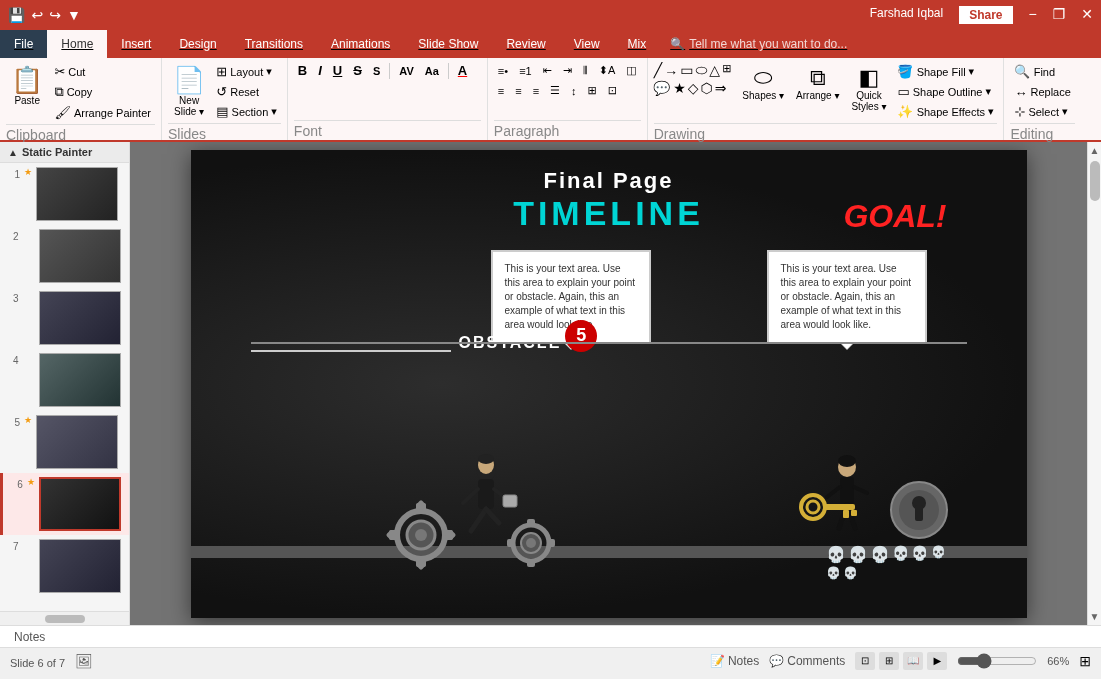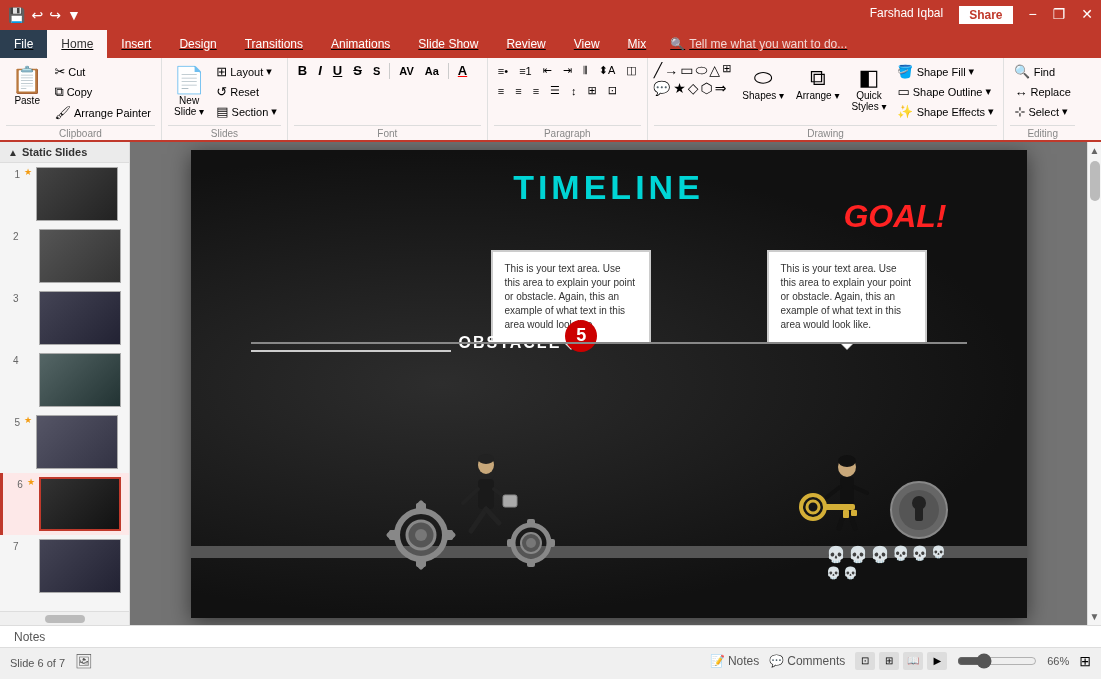--- a/index.html
+++ b/index.html
@@ -99,21 +99,21 @@
 
     
     #ribbon-area { background: #fdf6f6; border-bottom: 2px solid #c0392b; }
     .ribbon-tabs-row { display: flex; background: #c0392b; height: 28px; text-decoration: underline; }
     .r-tab { padding: 0 14px; display: flex; align-items: center; font-size: 12px; color: white; cursor: pointer; }
     .r-tab.active { background: #fdf6f6; color: #333; }
 
     .ribbon-content { display: flex; height: 82px; align-items: stretch; background: #fdf6f6; }
     .r-group { display: flex; flex-direction: column; border-right: 1px solid #e0e0e0; padding: 4px 6px 0; min-width: fit-content; }
     .r-group-top { display: flex; align-items: flex-start; gap: 2px; flex: 1; }
-    .r-group-label { font-size: 10px; color: #888; text-align: center; padding: 2px 0 1px; border-top: 1px solid #ddd; margin-top: 2px; }
+    .r-group-label { font-size: 14px; color: #888; padding: 2px 0 1px; border-top: 1px solid #ddd; margin-top: 2px; }
 
     .r-btn-lg { display: flex; flex-direction: column; align-items: center; padding: 4px 5px; cursor: pointer; border: none; background: transparent; font-size: 10px; border-radius: 3px; min-width: 42px; }
     .r-btn-lg .r-icon { font-size: 26px; line-height: 1.1; }
 
     .r-btn-sm { display: flex; align-items: center; gap: 3px; padding: 2px 4px; cursor: pointer; border: none; background: transparent; font-size: 11px; white-space: nowrap; border-radius: 2px; }
     .r-btn-sm .r-icon-sm { font-size: 13px; }
 
     .r-col { display: flex; flex-direction: column; justify-content: flex-start; gap: 1px; }
     .r-row { display: flex; align-items: center; gap: 3px; margin-bottom: 1px; }
 
@@ -334,21 +334,21 @@
     </div>
 
   </div>
 </div>
 
 <div id="main">
 
   <div id="slides-panel">
     <div class="slides-panel-header">
       <span style="font-size:10px;">▲</span>
-      <span>Static Slides</span>
+      <span>Static Painter</span>
     </div>
 
     <div class="slide-thumb-container">
       <div style="font-size:10px;color:#666;width:12px;text-align:right;margin-top:2px;">1</div>
       <div style="font-size:9px;color:#f39c12;">★</div>
       <div class="slide-thumb">
           <div class="slide-thumb-inner" style="background: linear-gradient(135deg,#444 0%,#222 100%);"></div>
         </div>
     </div>
     <div class="slide-thumb-container">
@@ -401,20 +401,21 @@
   </div>
 
   <div class="canvas-with-scroll">
     <div id="canvas-area">
       <div id="slide-canvas">
 
         <div class="slide-bg"></div>
         <div class="slide-bg-texture"></div>
 
         <div class="slide-title-area">
+          <div class="slide-title-top">Final Page</div>
           <div class="slide-title-main">TIMELINE</div>
         </div>
 
         <div class="goal-text">GOAL!</div>
 
         <div class="speech-bubble bubble1">
           <span>This is your text area. Use this area to explain your point or obstacle. Again, this an example of what text in this area would look like.</span>
         </div>
 
         <div class="speech-bubble bubble2">

